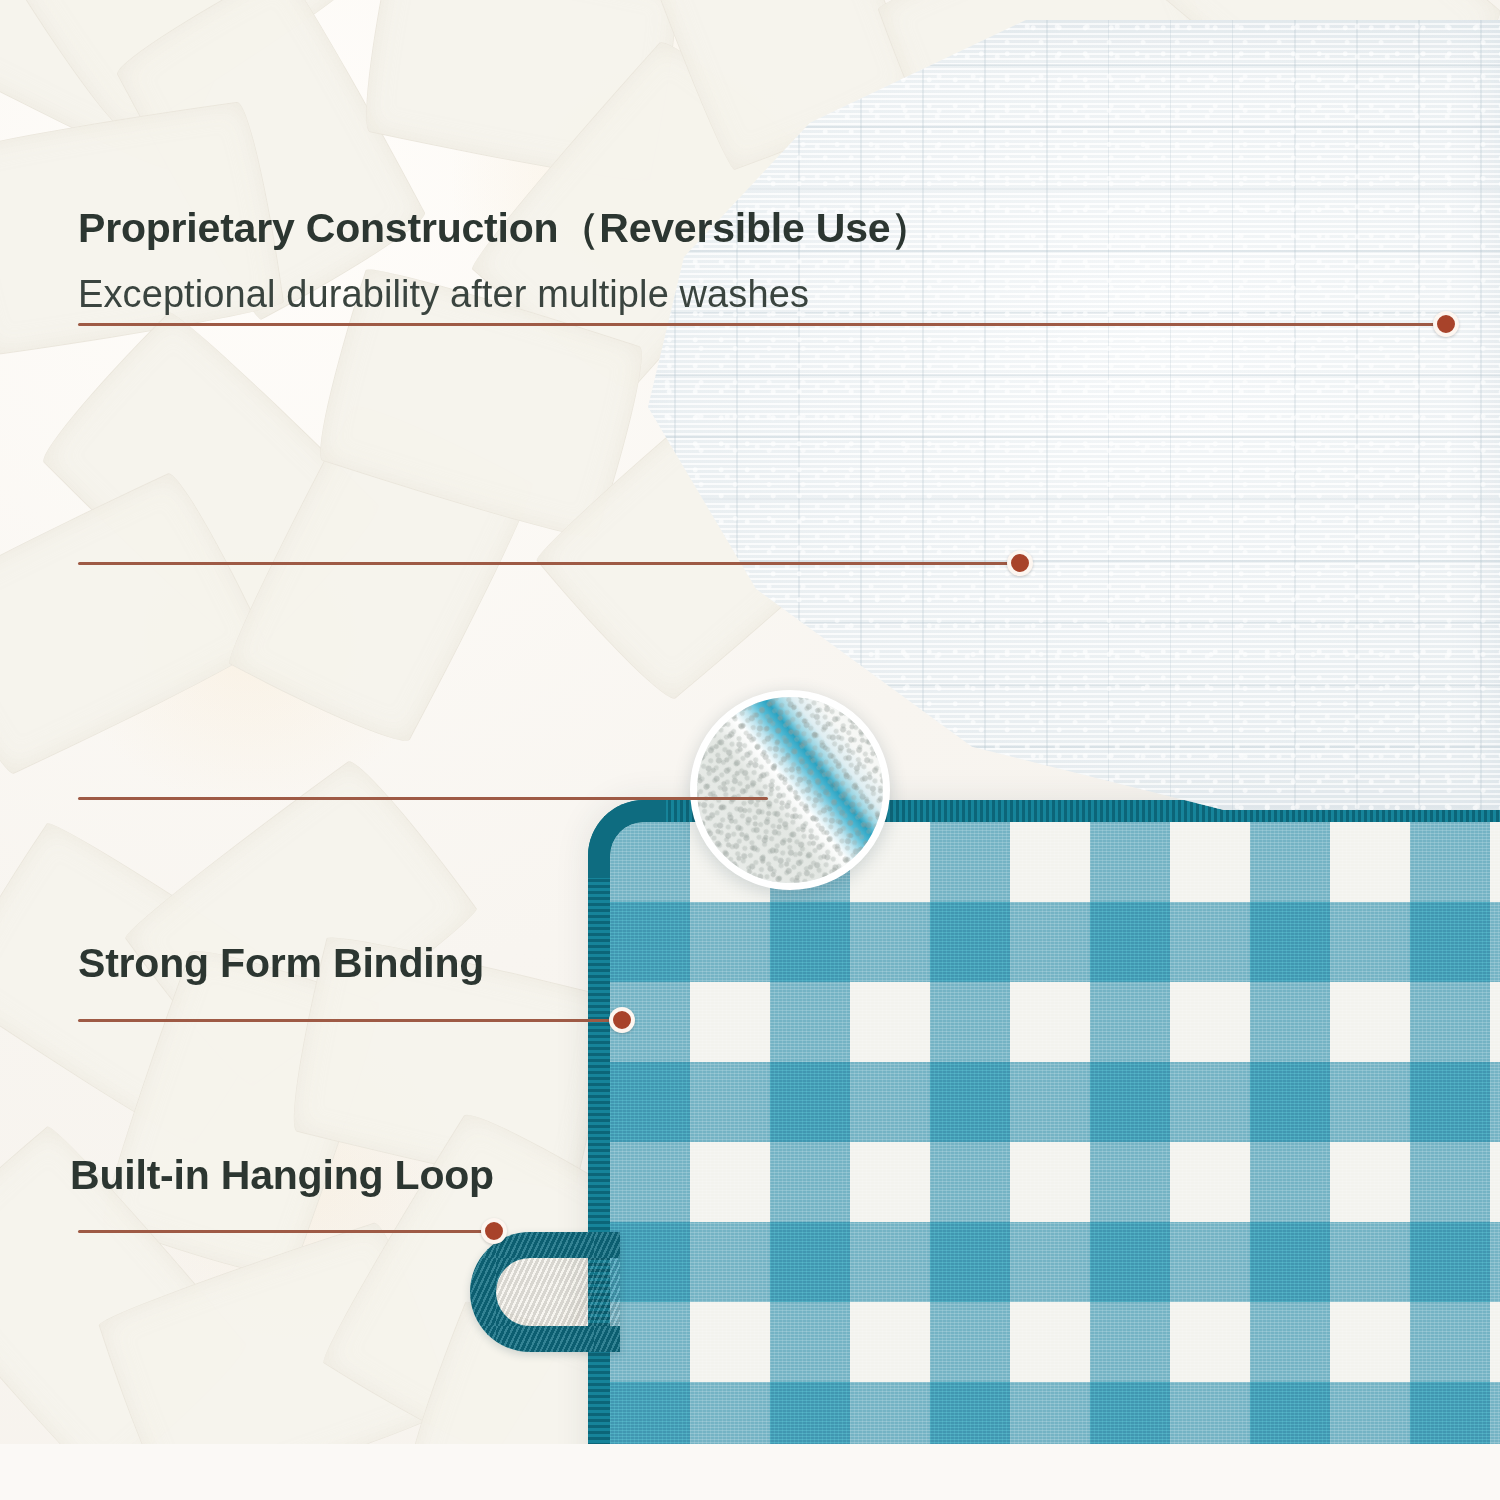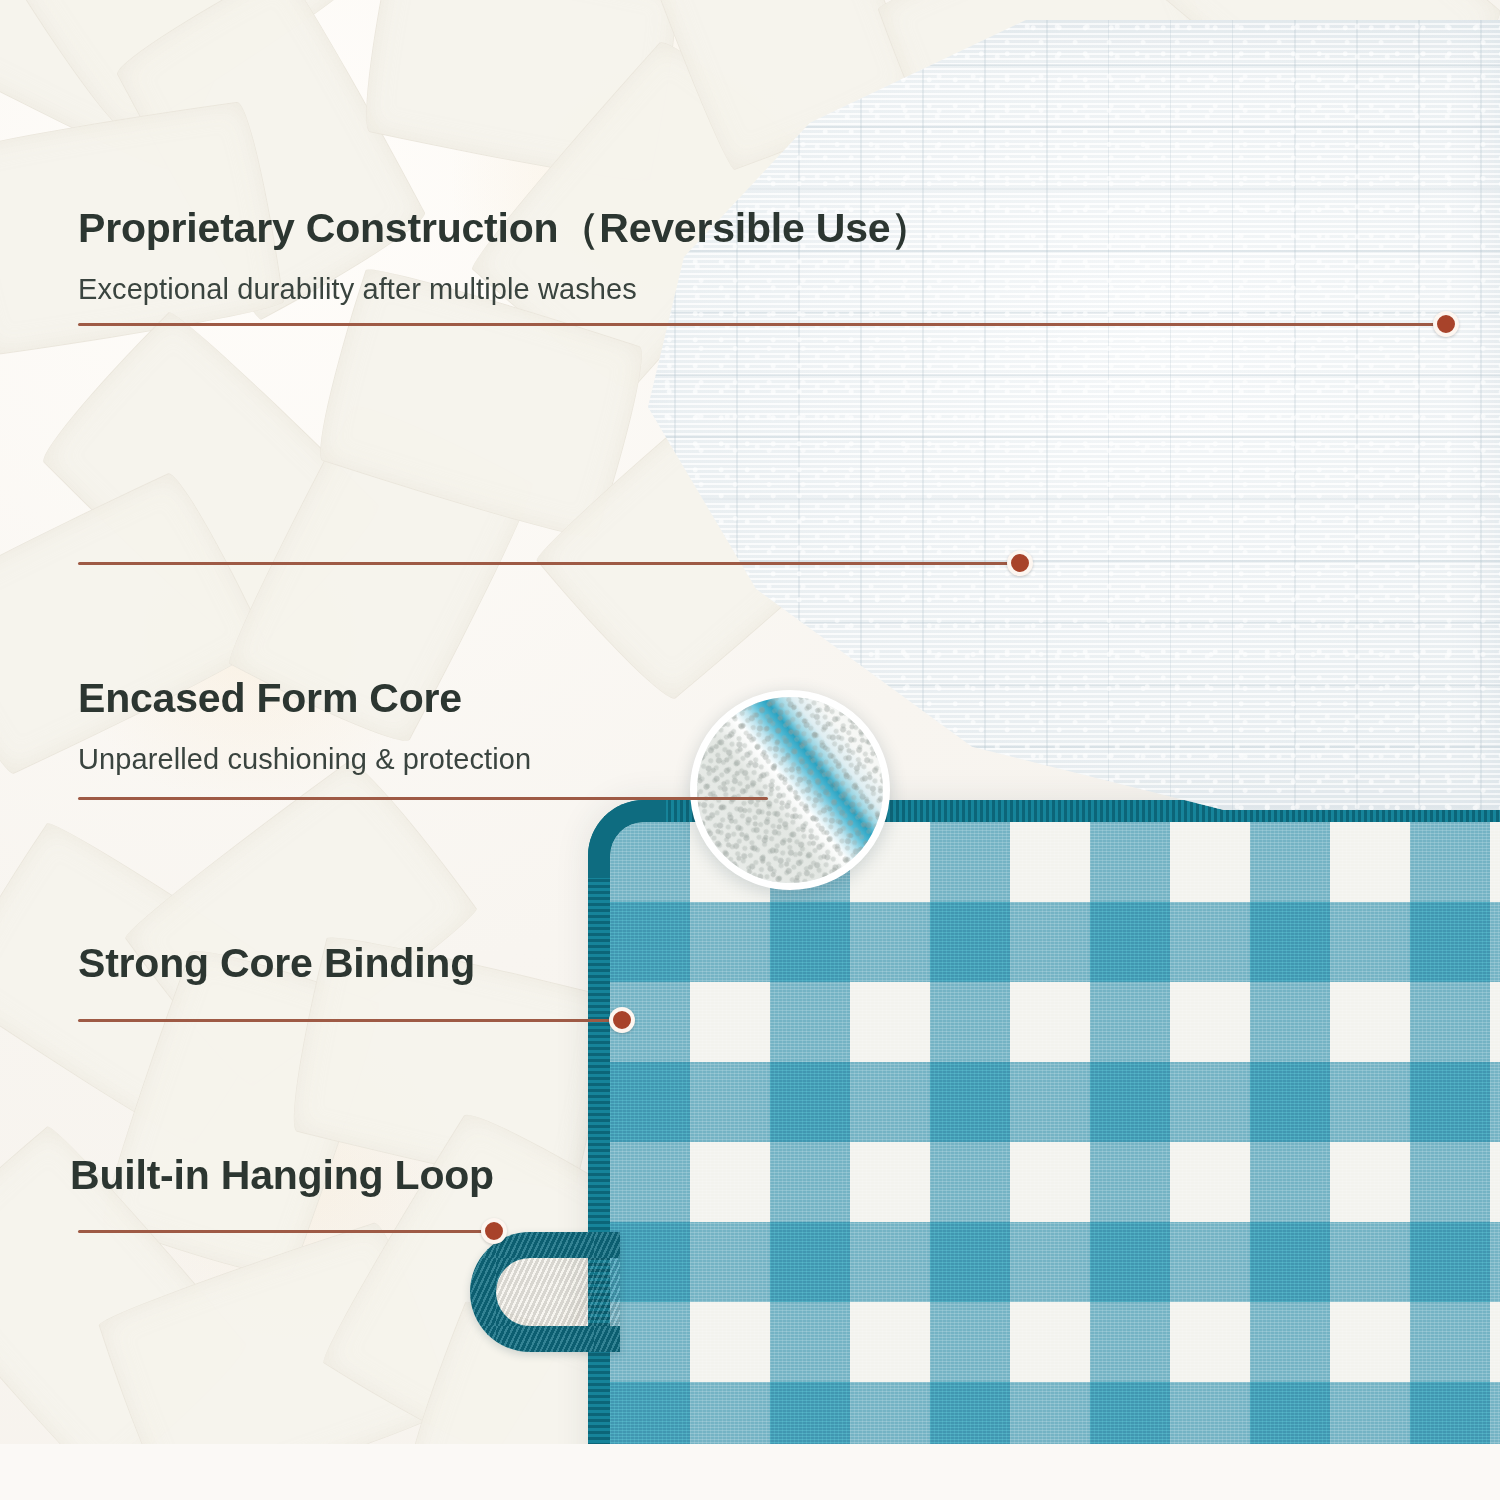--- a/index.html
+++ b/index.html
@@ -169,21 +169,21 @@
     opacity:.9;
   }
 
   
   .feature{position:absolute;}
   .f-title{
     font-size:41px;font-weight:700;color:#2c3631;
     letter-spacing:-.2px;white-space:nowrap;line-height:1;
   }
   .f-sub{
-    font-size:29px;font-weight:400;color:#3a443f;
+    font-size:38px;font-weight:400;color:#3a443f;
     letter-spacing:.1px;white-space:nowrap;line-height:1;
   }
   .leader{position:absolute;height:3px;background:#9e5a45;border-radius:2px;}
   .leader-dot{
     position:absolute;width:26px;height:26px;border-radius:50%;
     background:#a8432a;border:4px solid #fdf6f0;box-sizing:border-box;
     box-shadow:0 1px 3px rgba(0,0,0,.18);
   }
 </style>
 </head>
@@ -260,28 +260,24 @@
     <div class="f-sub" style="margin-top:26px;">Exceptional durability after multiple washes</div>
   </div>
   <div class="leader" style="left:78px;top:323px;width:1368px;"></div>
   <div class="leader-dot" style="left:1433px;top:311px;"></div>
 
   <div class="feature" style="left:78px;top:443px;">
   </div>
   <div class="leader" style="left:78px;top:562px;width:948px;"></div>
   <div class="leader-dot" style="left:1007px;top:550px;"></div>
 
-  <div class="feature" style="left:78px;top:678px;">
-    <div class="f-title">Encased Form Core</div>
-    <div class="f-sub" style="margin-top:26px;">Unparelled cushioning &amp; protection</div>
-  </div>
   <div class="leader" style="left:78px;top:797px;width:690px;"></div>
 
   <div class="feature" style="left:78px;top:943px;">
-    <div class="f-title">Strong Core Binding</div>
+    <div class="f-title">Strong Form Binding</div>
   </div>
   <div class="leader" style="left:78px;top:1019px;width:538px;"></div>
   <div class="leader-dot" style="left:609px;top:1007px;"></div>
 
   <div class="feature" style="left:70px;top:1155px;">
     <div class="f-title">Built-in Hanging Loop</div>
   </div>
   <div class="leader" style="left:78px;top:1230px;width:410px;"></div>
   <div class="leader-dot" style="left:481px;top:1218px;"></div>
 

